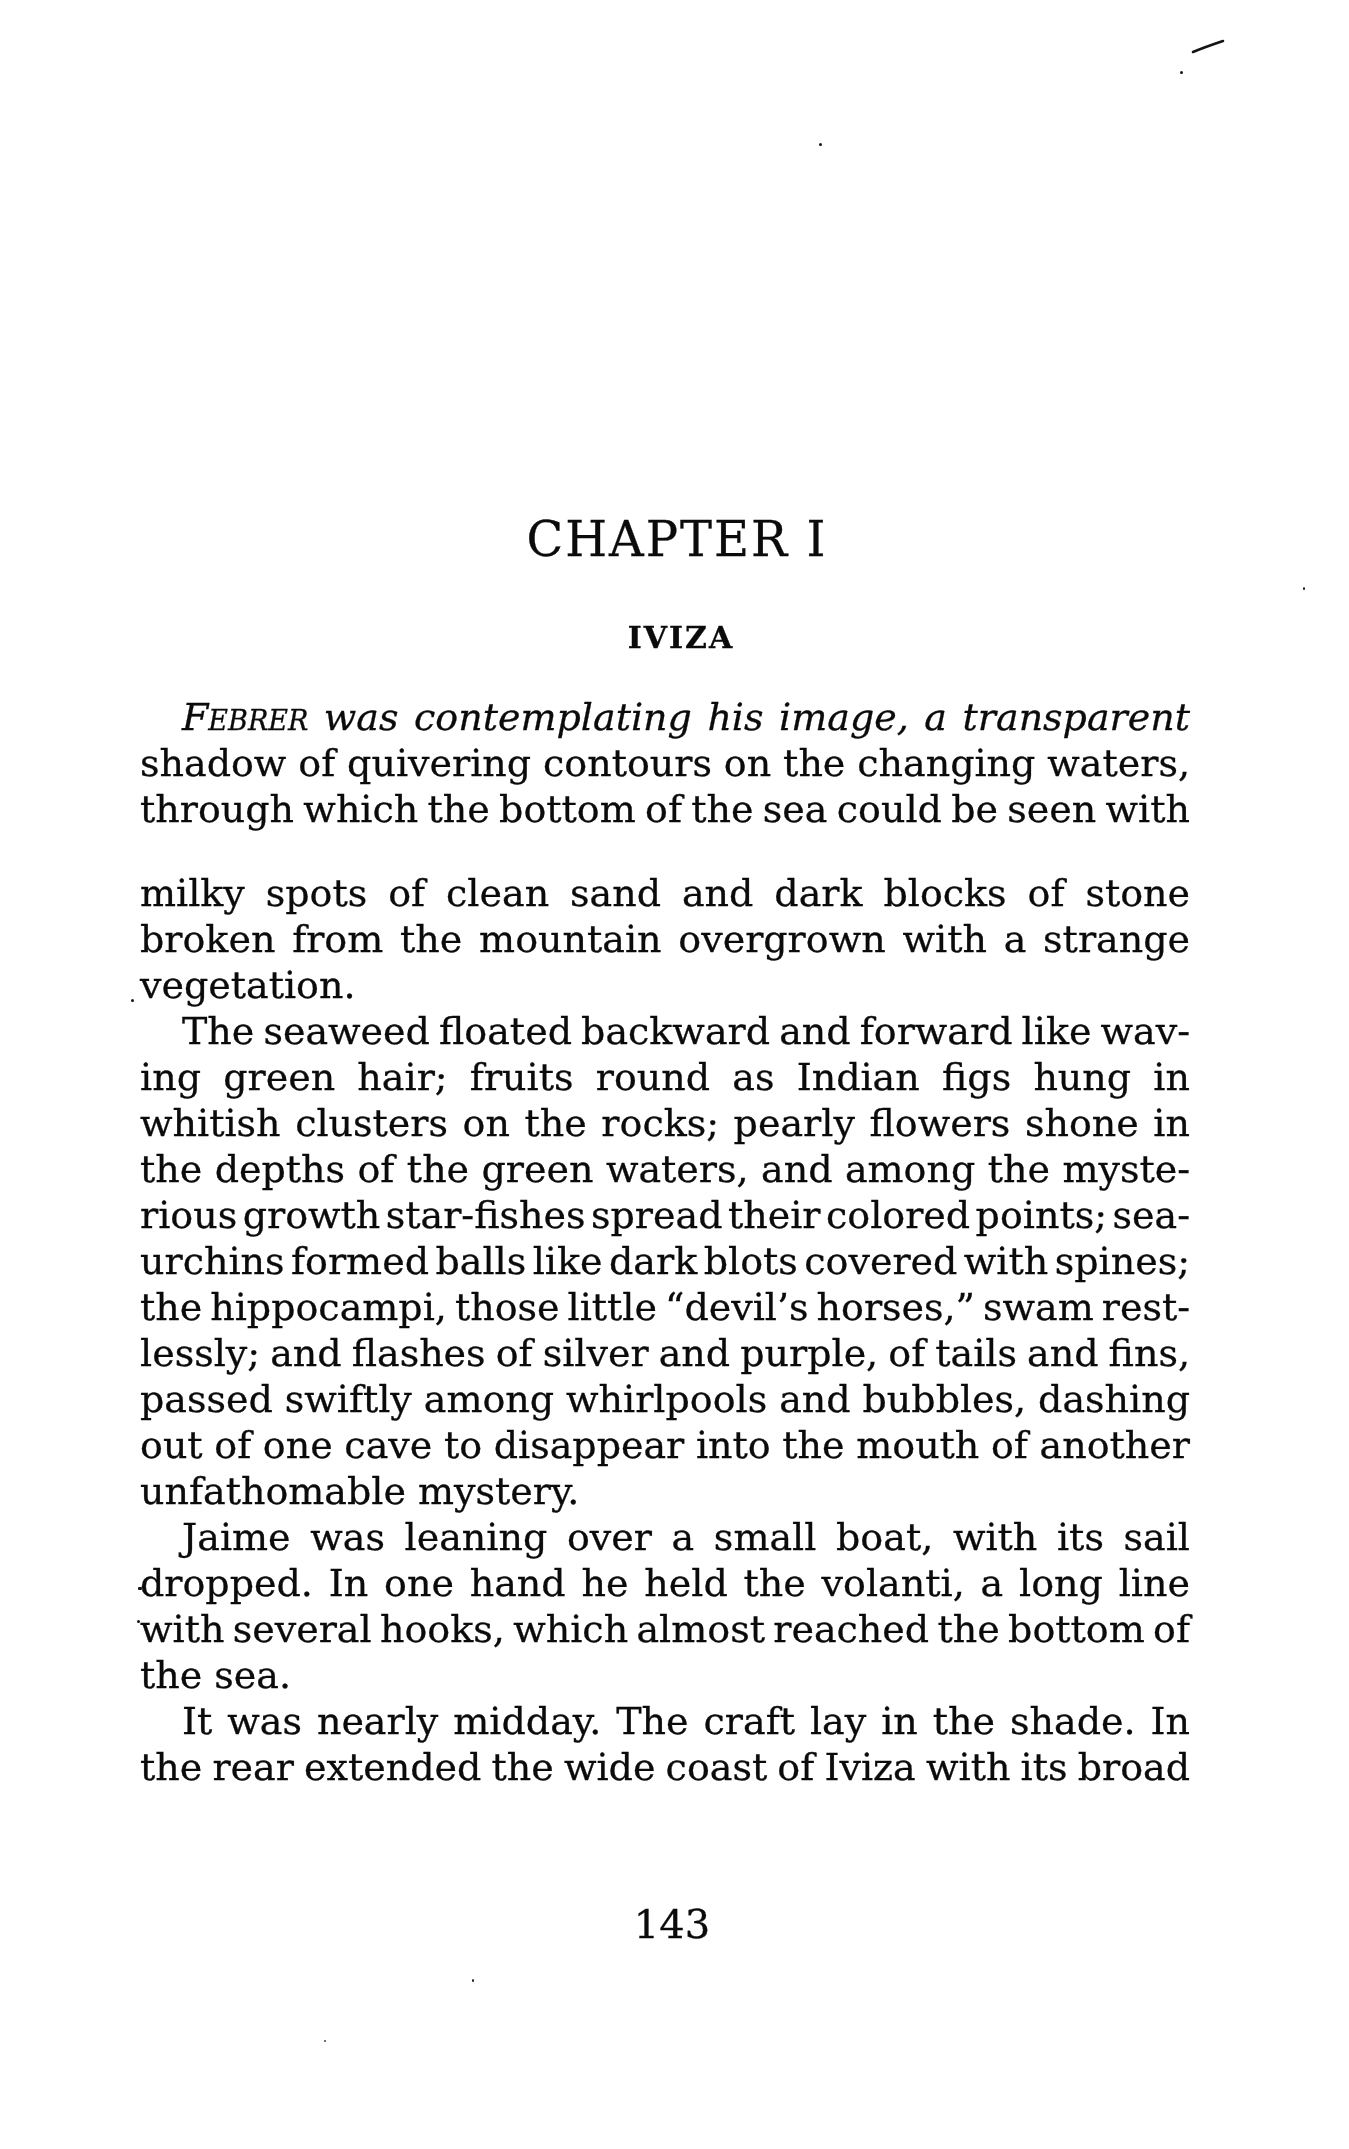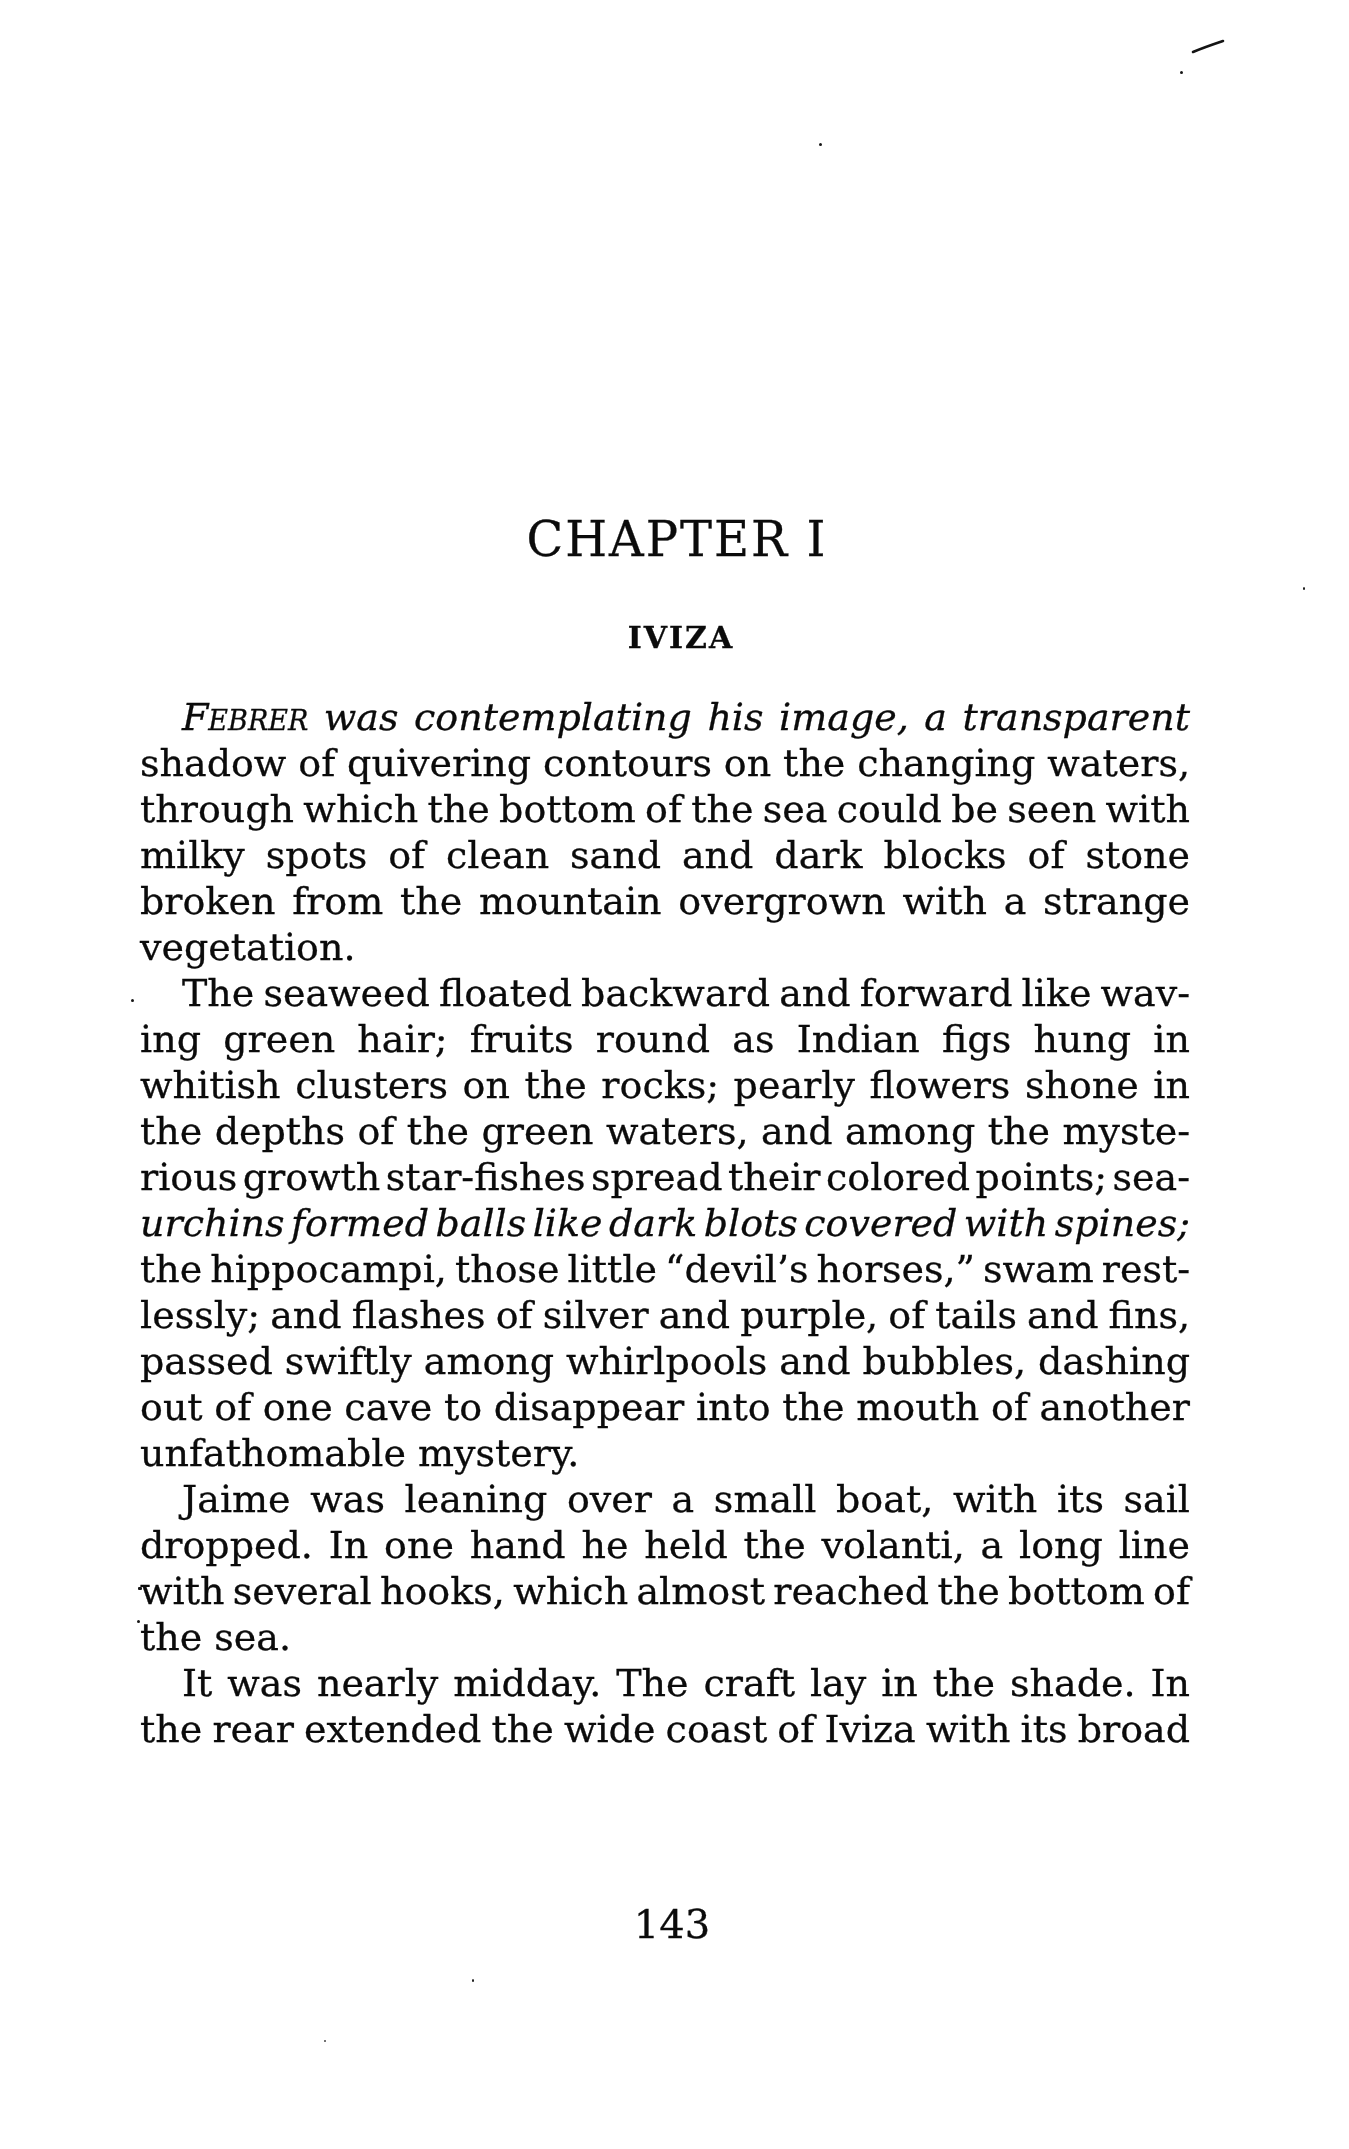--- a/index.html
+++ b/index.html
@@ -70,31 +70,31 @@
 
   <h1 class="chapter-heading">CHAPTER I</h1>
 
   <h2 class="section-heading">IVIZA</h2>
 
   <div class="body-text">
       <div class="paragraph">
         <div class="line indent" style="word-spacing: 3.46615px; font-style: italic;"><span class="measure"><span class="sc">Febrer</span> was contemplating his image, a transparent</span></div>
         <div class="line" style="word-spacing: -0.176339px;"><span class="measure">shadow of quivering contours on the changing waters,</span></div>
         <div class="line" style="word-spacing: -2.77813px;"><span class="measure">through which the bottom of the sea could be seen with</span></div>
-        <div class="line" style="word-spacing: 8.85243px;"><span class="measure">milky spots of clean sand and dark blocks of stone</span></div>
+        <div class="line" style="word-spacing: 8.85243px; margin-top: 38px;"><span class="measure">milky spots of clean sand and dark blocks of stone</span></div>
         <div class="line" style="word-spacing: 4.70982px;"><span class="measure">broken from the mountain overgrown with a strange</span></div>
         <div class="line final"><span class="measure">vegetation.</span></div>
       </div>
       <div class="paragraph">
         <div class="line indent" style="word-spacing: -2.97321px;"><span class="measure">The seaweed floated backward and forward like wav-</span></div>
         <div class="line" style="word-spacing: 10.1562px;"><span class="measure">ing green hair; fruits round as Indian figs hung in</span></div>
         <div class="line" style="word-spacing: 2.51758px;"><span class="measure">whitish clusters on the rocks; pearly flowers shone in</span></div>
         <div class="line" style="word-spacing: 0.357639px;"><span class="measure">the depths of the green waters, and among the myste-</span></div>
         <div class="line" style="word-spacing: -6.59821px;"><span class="measure">rious growth star-fishes spread their colored points; sea-</span></div>
-        <div class="line" style="word-spacing: -5.59961px; font-style: italic;"><span class="measure">urchins formed balls like dark blots covered with spines;</span></div>
+        <div class="line" style="word-spacing: -5.59961px;"><span class="measure">urchins formed balls like dark blots covered with spines;</span></div>
         <div class="line" style="word-spacing: -4.09598px;"><span class="measure">the hippocampi, those little “devil’s horses,” swam rest-</span></div>
         <div class="line" style="word-spacing: -2.01562px;"><span class="measure">lessly; and flashes of silver and purple, of tails and fins,</span></div>
         <div class="line" style="word-spacing: -0.169271px;"><span class="measure">passed swiftly among whirlpools and bubbles, dashing</span></div>
         <div class="line" style="word-spacing: -0.432812px;"><span class="measure">out of one cave to disappear into the mouth of another</span></div>
         <div class="line final"><span class="measure">unfathomable mystery.</span></div>
       </div>
       <div class="paragraph">
         <div class="line indent" style="word-spacing: 7.57118px;"><span class="measure">Jaime was leaning over a small boat, with its sail</span></div>
         <div class="line" style="word-spacing: 3.75156px;"><span class="measure">dropped. In one hand he held the volanti, a long line</span></div>
         <div class="line" style="word-spacing: -3.74023px;"><span class="measure">with several hooks, which almost reached the bottom of</span></div>

